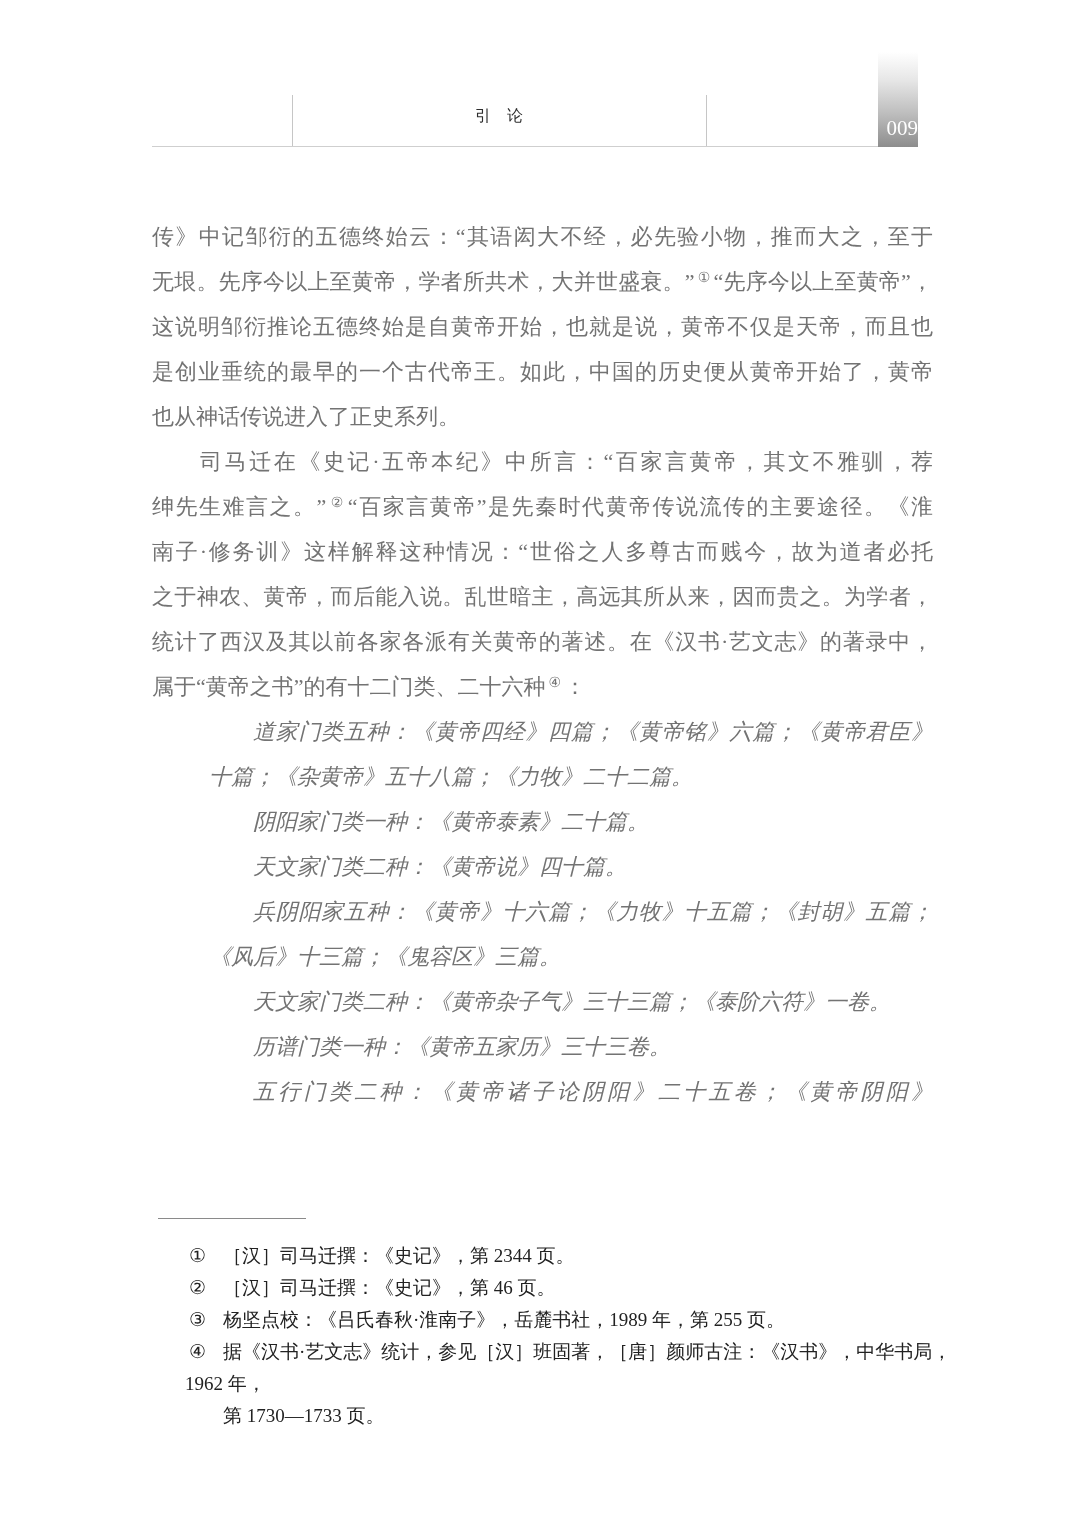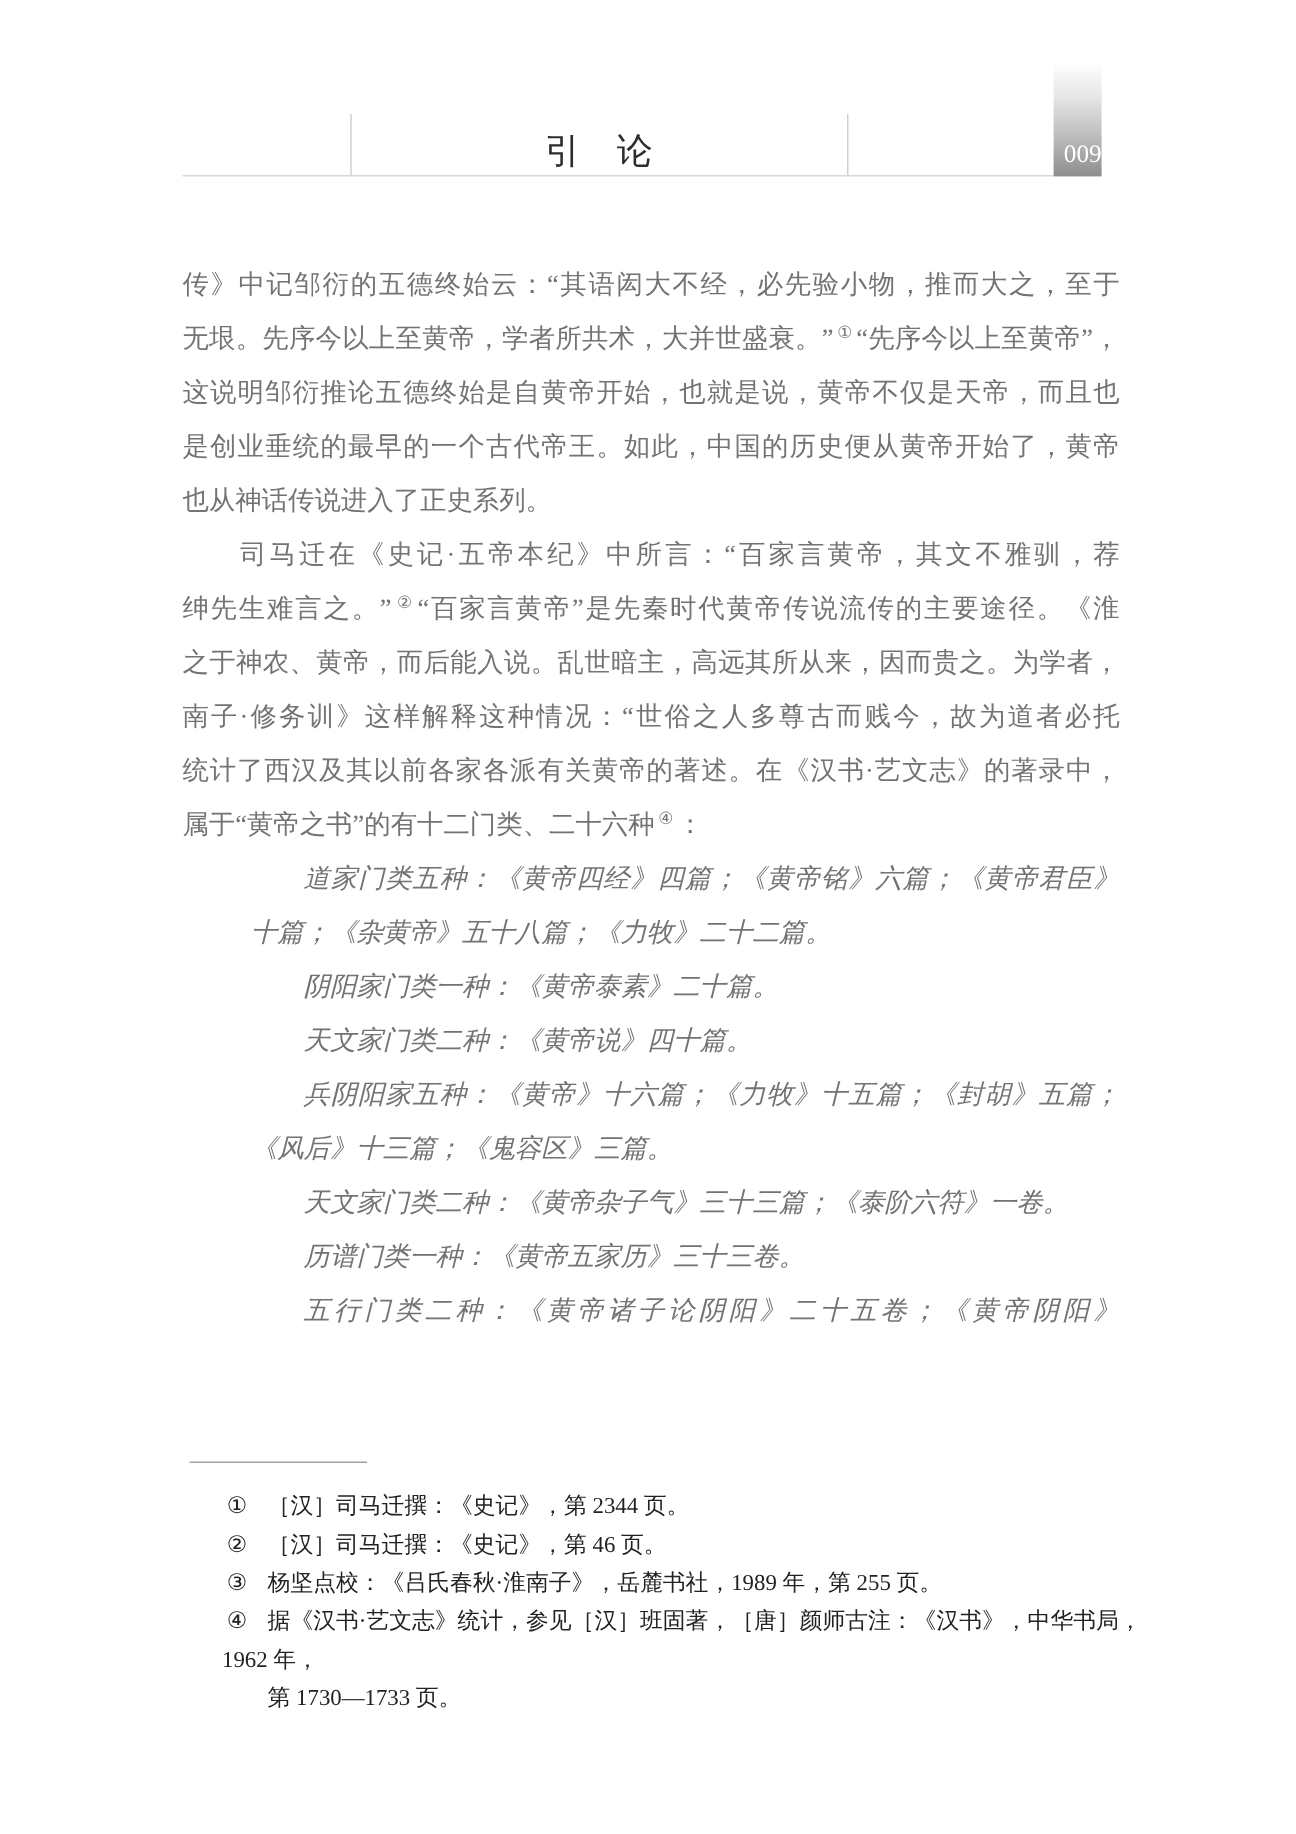--- a/index.html
+++ b/index.html
@@ -34,21 +34,21 @@
     height: 1px;
     background: #cfcfcf;
   }
 
   .header-title {
     position: absolute;
     left: 292px;
     top: 106px;
     width: 414px;
     text-align: center;
-    font-size: 30px;
+    font-size: 16px;
     color: #2d2d2d;
   }
 
   .page-tab {
     position: absolute;
     left: 878px;
     top: 52px;
     width: 40px;
     height: 95px;
     background: linear-gradient(180deg, #ffffff 0%, #e6e6e6 30%, #bdbdbd 65%, #8d8d8d 100%);
@@ -131,22 +131,22 @@
   <div class="body-text">
 
     <div class="bl j"><span>传》中记邹衍的五德终始云：“其语闳大不经，必先验小物，推而大之，至于</span></div>
     <div class="bl j"><span>无垠。先序今以上至黄帝，学者所共术，大并世盛衰。”</span><sup class="fnref">①</sup><span>“先序今以上至黄帝”，</span></div>
     <div class="bl j"><span>这说明邹衍推论五德终始是自黄帝开始，也就是说，黄帝不仅是天帝，而且也</span></div>
     <div class="bl j"><span>是创业垂统的最早的一个古代帝王。如此，中国的历史便从黄帝开始了，黄帝</span></div>
     <div class="bl"><span>也从神话传说进入了正史系列。</span></div>
 
     <div class="bl j ind"><span>司马迁在《史记·五帝本纪》中所言：“百家言黄帝，其文不雅驯，荐</span></div>
     <div class="bl j"><span>绅先生难言之。”</span><sup class="fnref">②</sup><span>“百家言黄帝”是先秦时代黄帝传说流传的主要途径。《淮</span></div>
+    <div class="bl j"><span>南子·修务训》这样解释这种情况：“世俗之人多尊古而贱今，故为道者必托</span></div>
     <div class="bl j"><span>之于神农、黄帝，而后能入说。乱世暗主，高远其所从来，因而贵之。为学者，</span></div>
-    <div class="bl j"><span>南子·修务训》这样解释这种情况：“世俗之人多尊古而贱今，故为道者必托</span></div>
     <div class="bl j"><span>统计了西汉及其以前各家各派有关黄帝的著述。在《汉书·艺文志》的著录中，</span></div>
     <div class="bl"><span>属于“黄帝之书”的有十二门类、二十六种</span><sup class="fnref">④</sup><span>：</span></div>
 
     <div class="bl q q1 j"><span>道家门类五种：《黄帝四经》四篇；《黄帝铭》六篇；《黄帝君臣》</span></div>
     <div class="bl q q2"><span>十篇；《杂黄帝》五十八篇；《力牧》二十二篇。</span></div>
     <div class="bl q q1"><span>阴阳家门类一种：《黄帝泰素》二十篇。</span></div>
     <div class="bl q q1"><span>天文家门类二种：《黄帝说》四十篇。</span></div>
     <div class="bl q q1 j"><span>兵阴阳家五种：《黄帝》十六篇；《力牧》十五篇；《封胡》五篇；</span></div>
     <div class="bl q q2"><span>《风后》十三篇；《鬼容区》三篇。</span></div>
     <div class="bl q q1"><span>天文家门类二种：《黄帝杂子气》三十三篇；《泰阶六符》一卷。</span></div>

